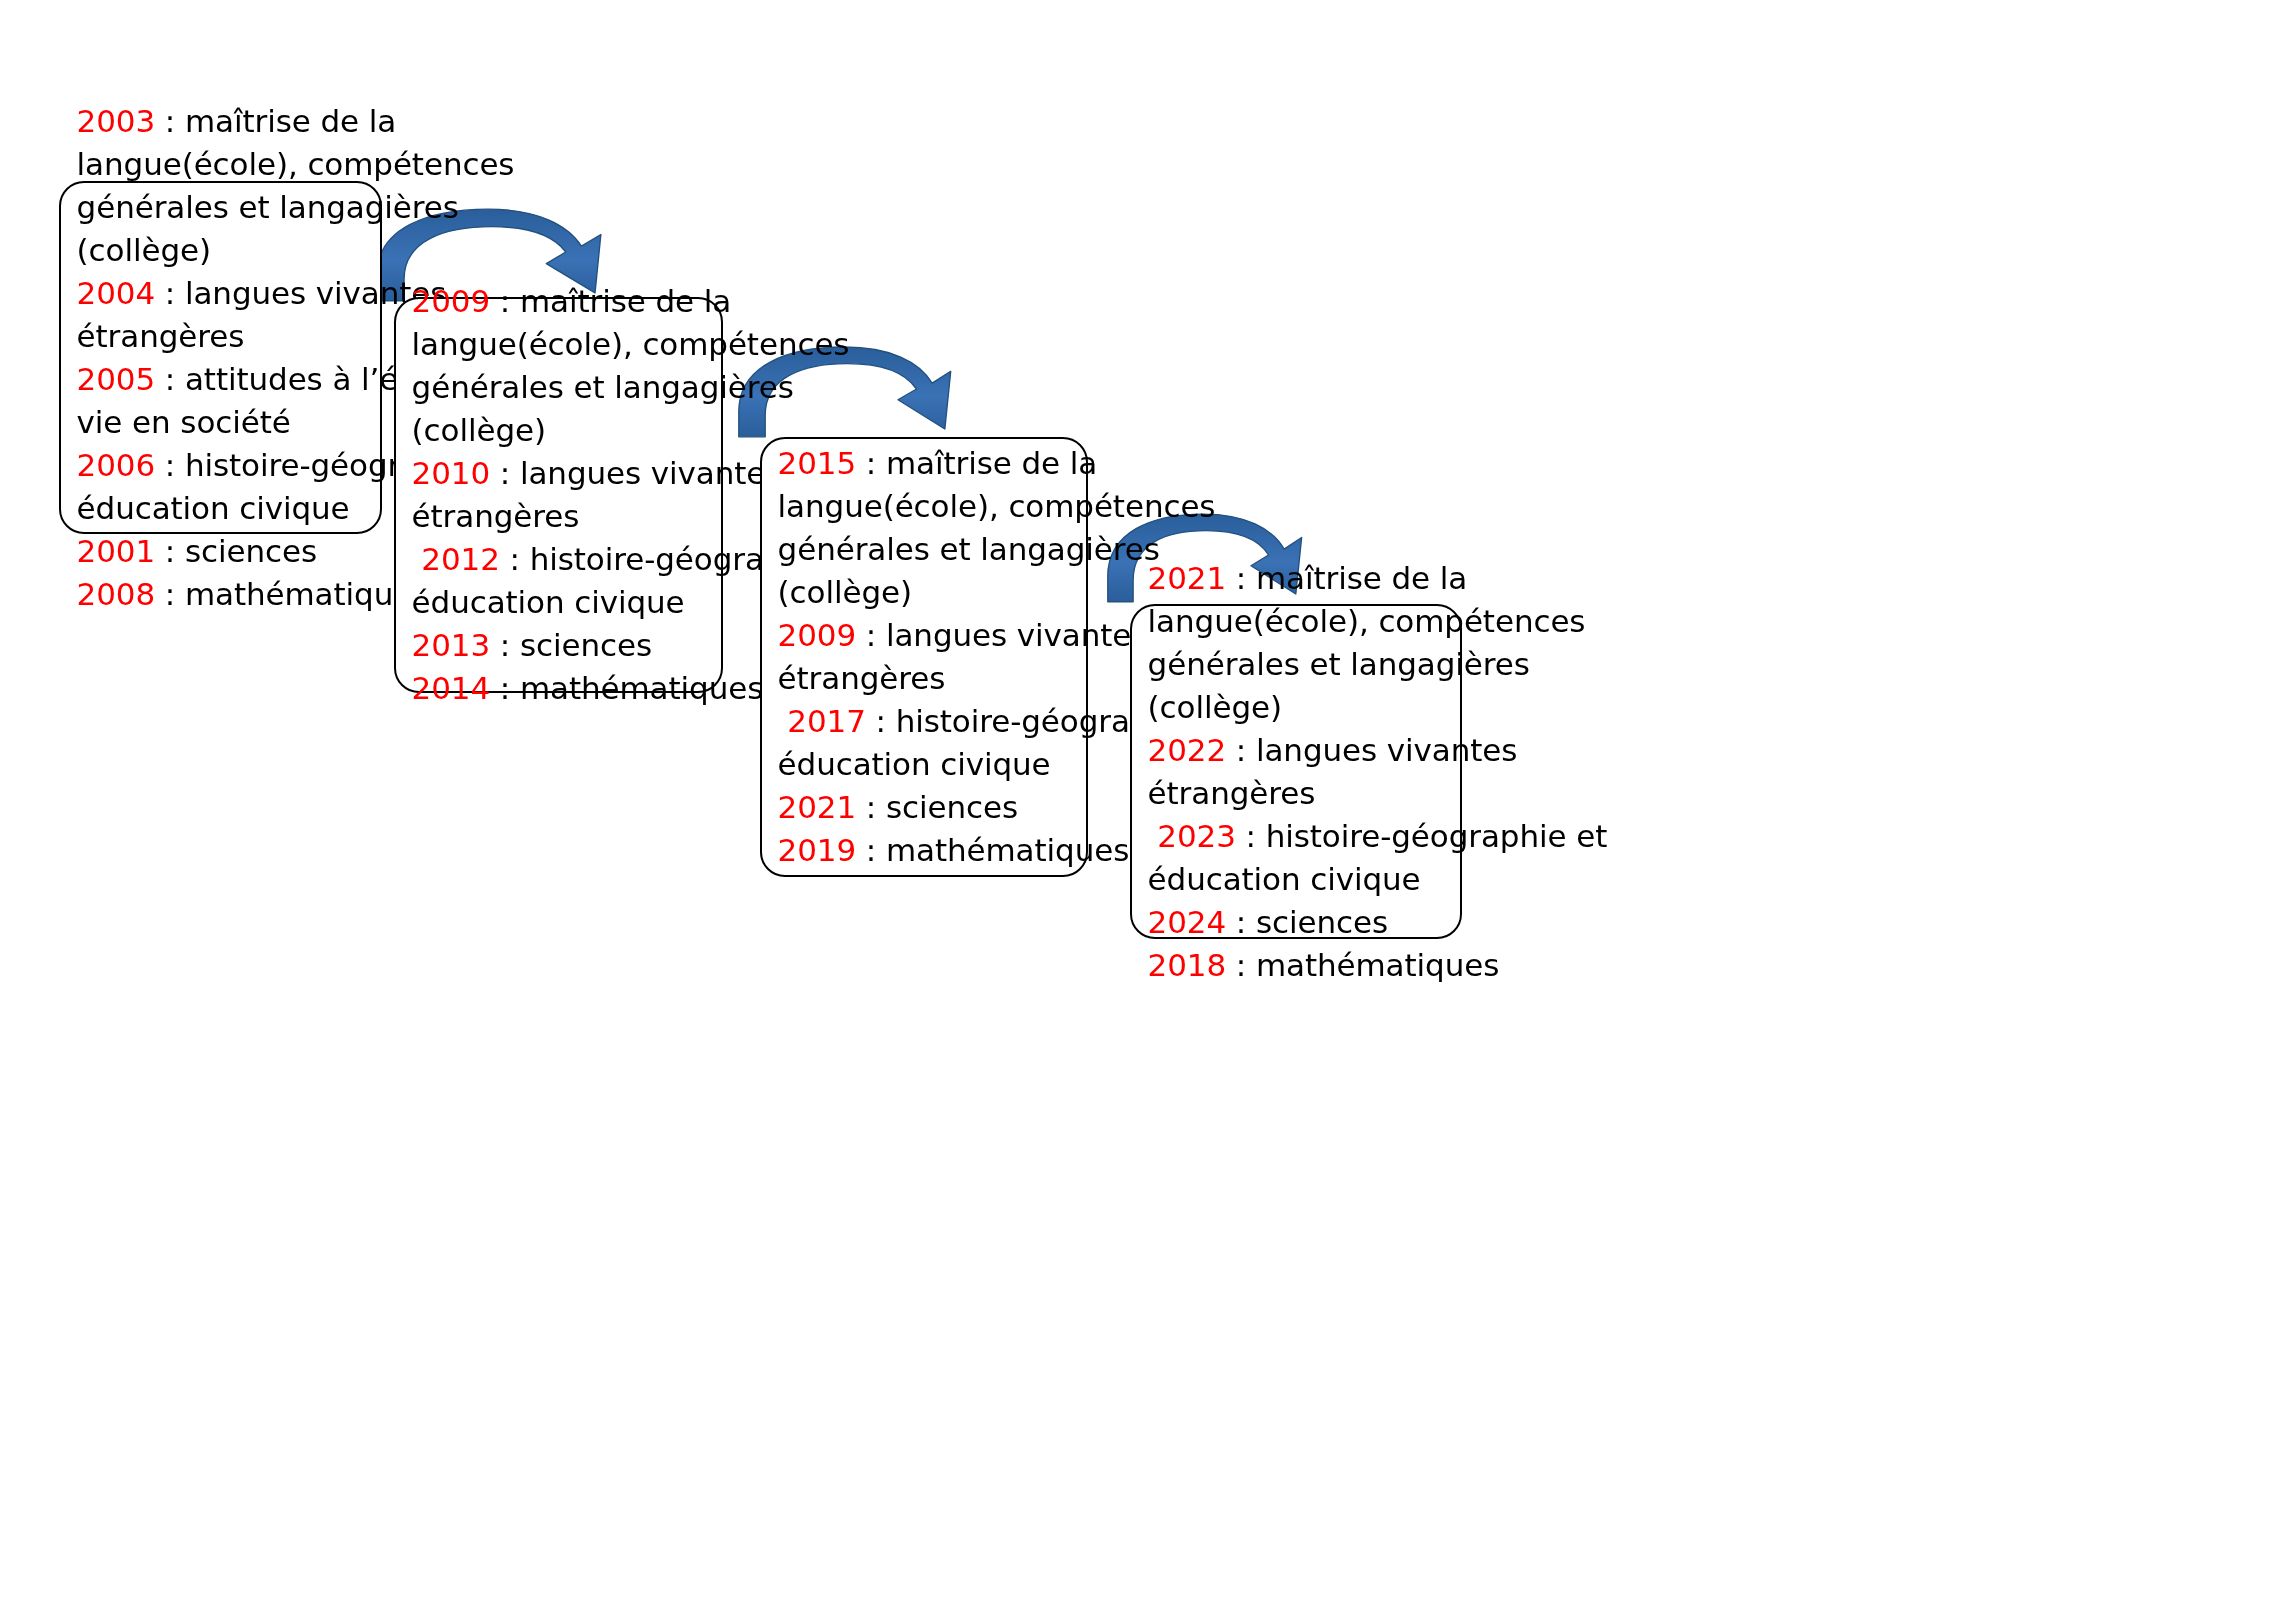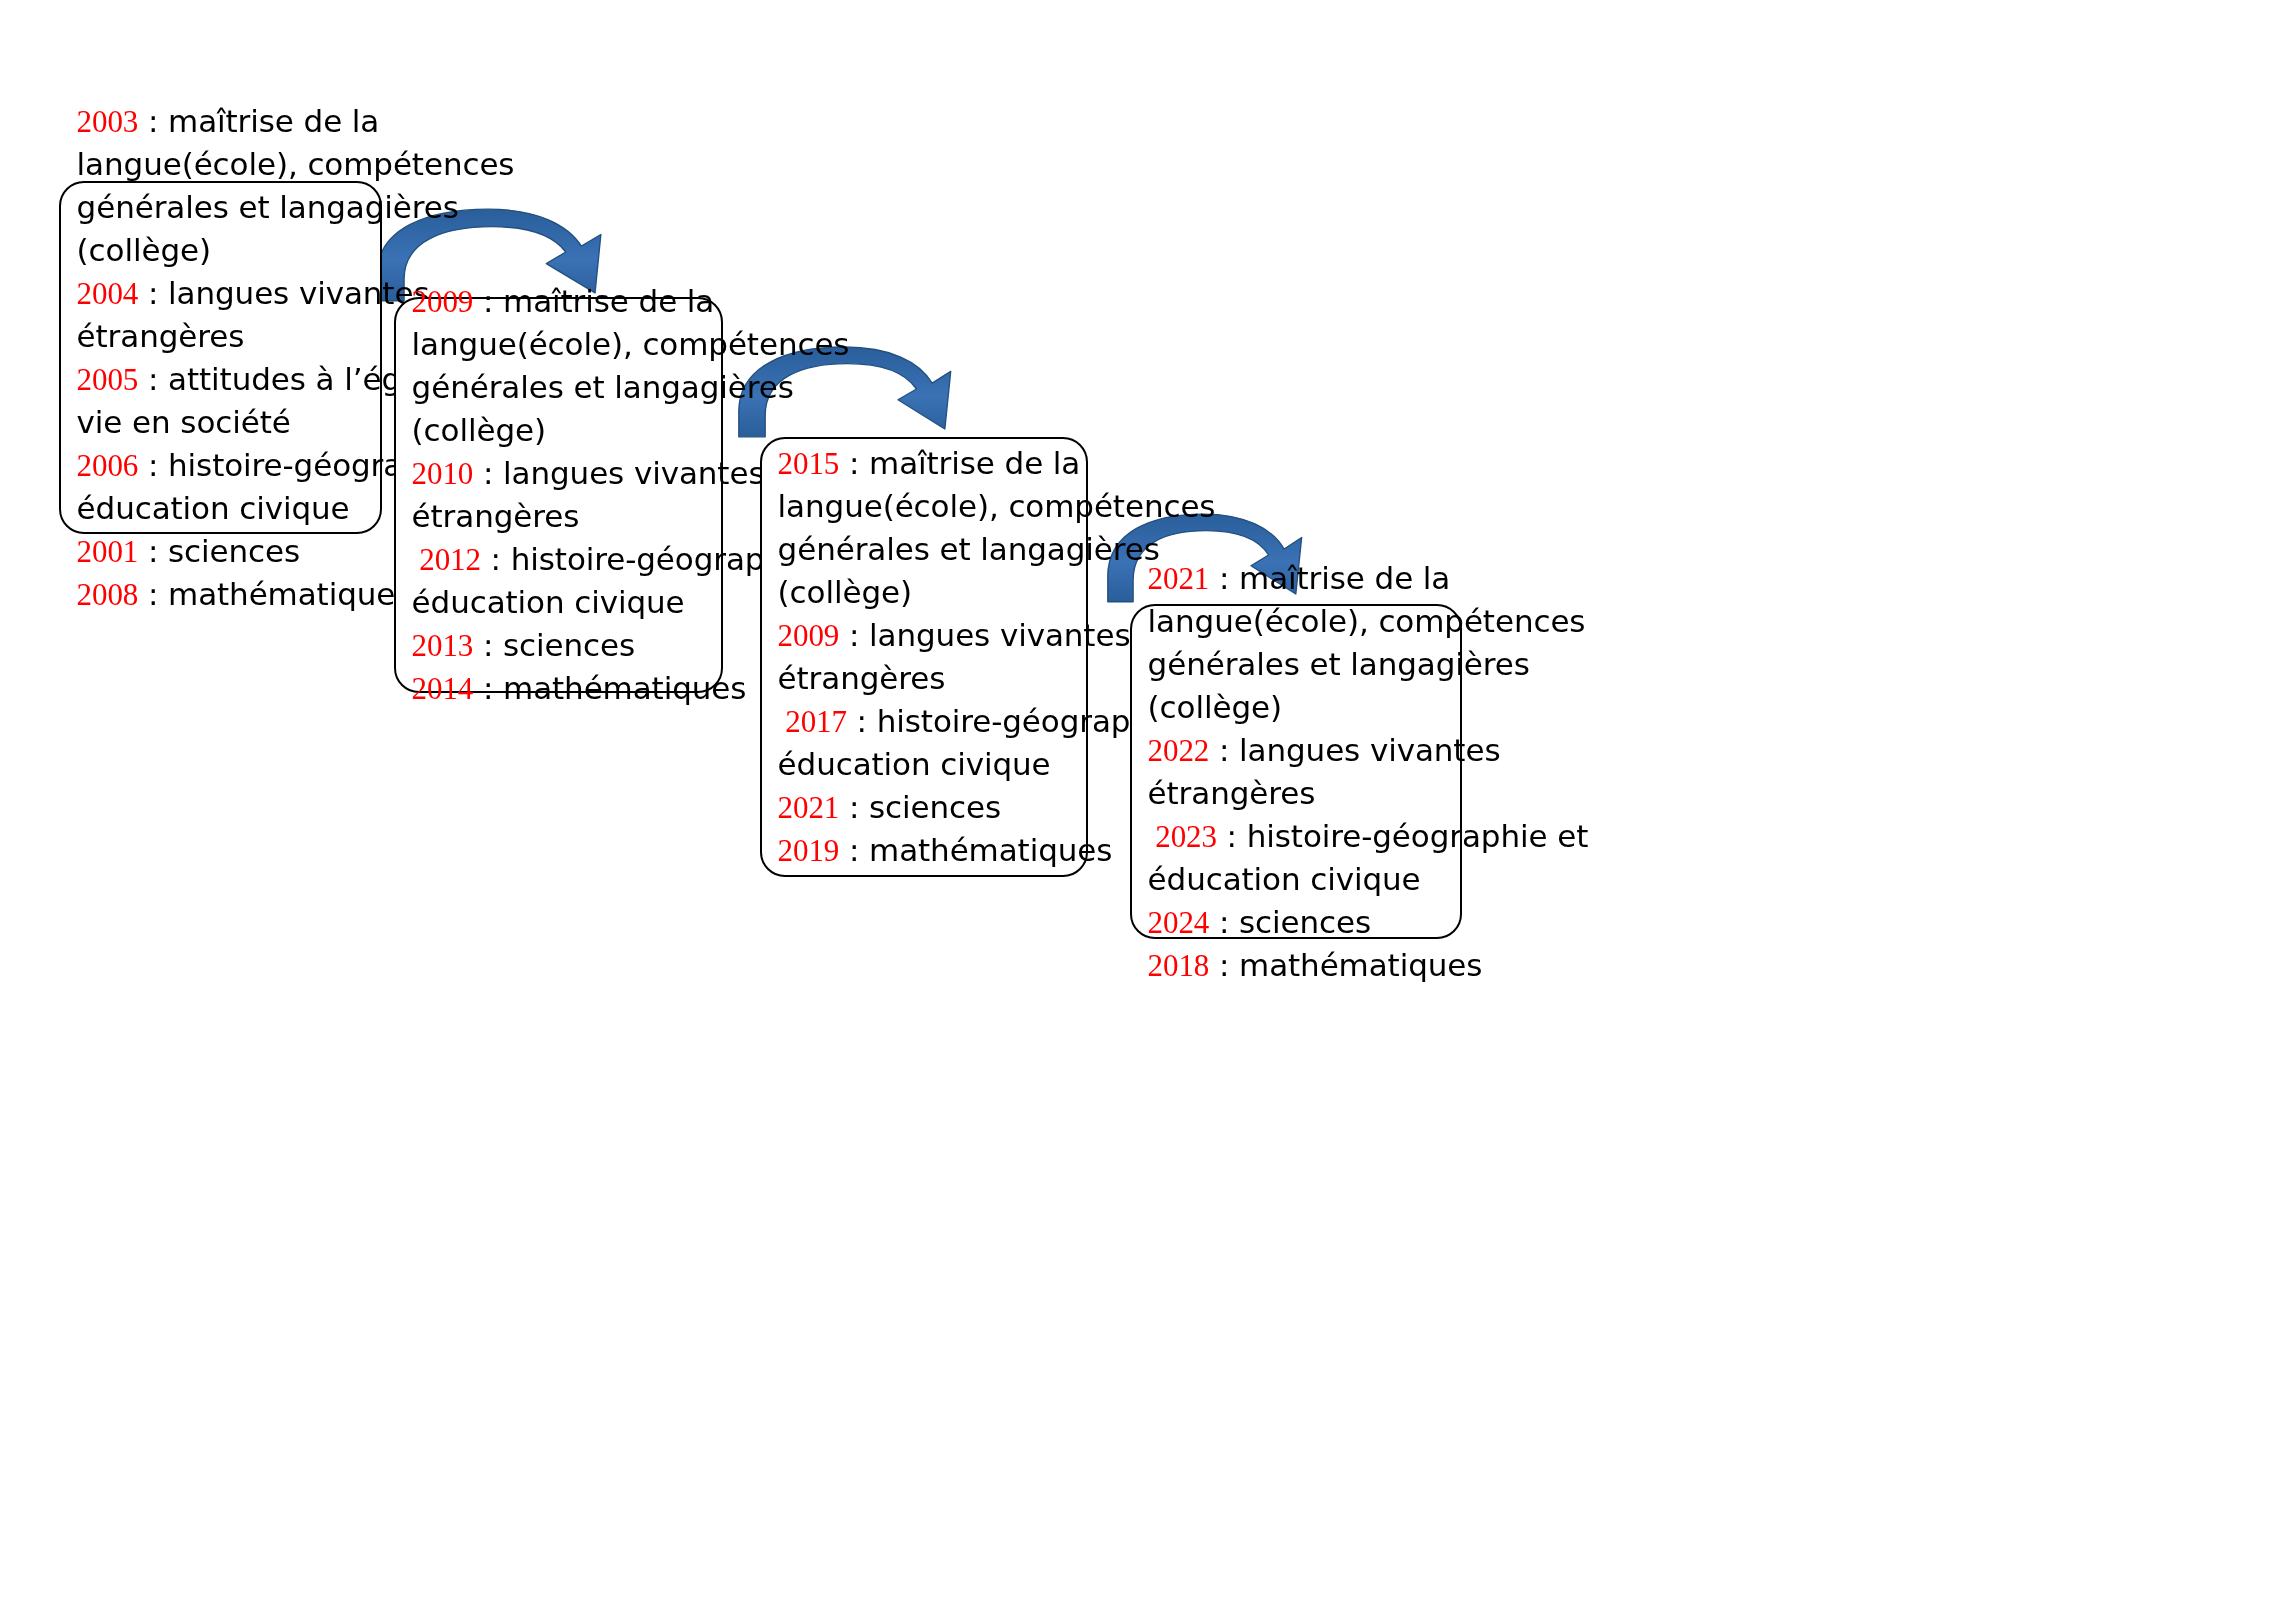--- a/index.html
+++ b/index.html
@@ -33,21 +33,20 @@
   }
   .line {
     font-size: 31px;
     line-height: 43px;
     color: #000000;
     white-space: pre;
     letter-spacing: -0.1px;
   }
   .year {
     color: #ff0000;
-    font-family: Liberation Serif, serif;
   }
   .arrow-wrap {
     position: absolute;
     z-index: 1;
   }
   .arrow-wrap svg {
     display: block;
     overflow: visible;
   }
   

